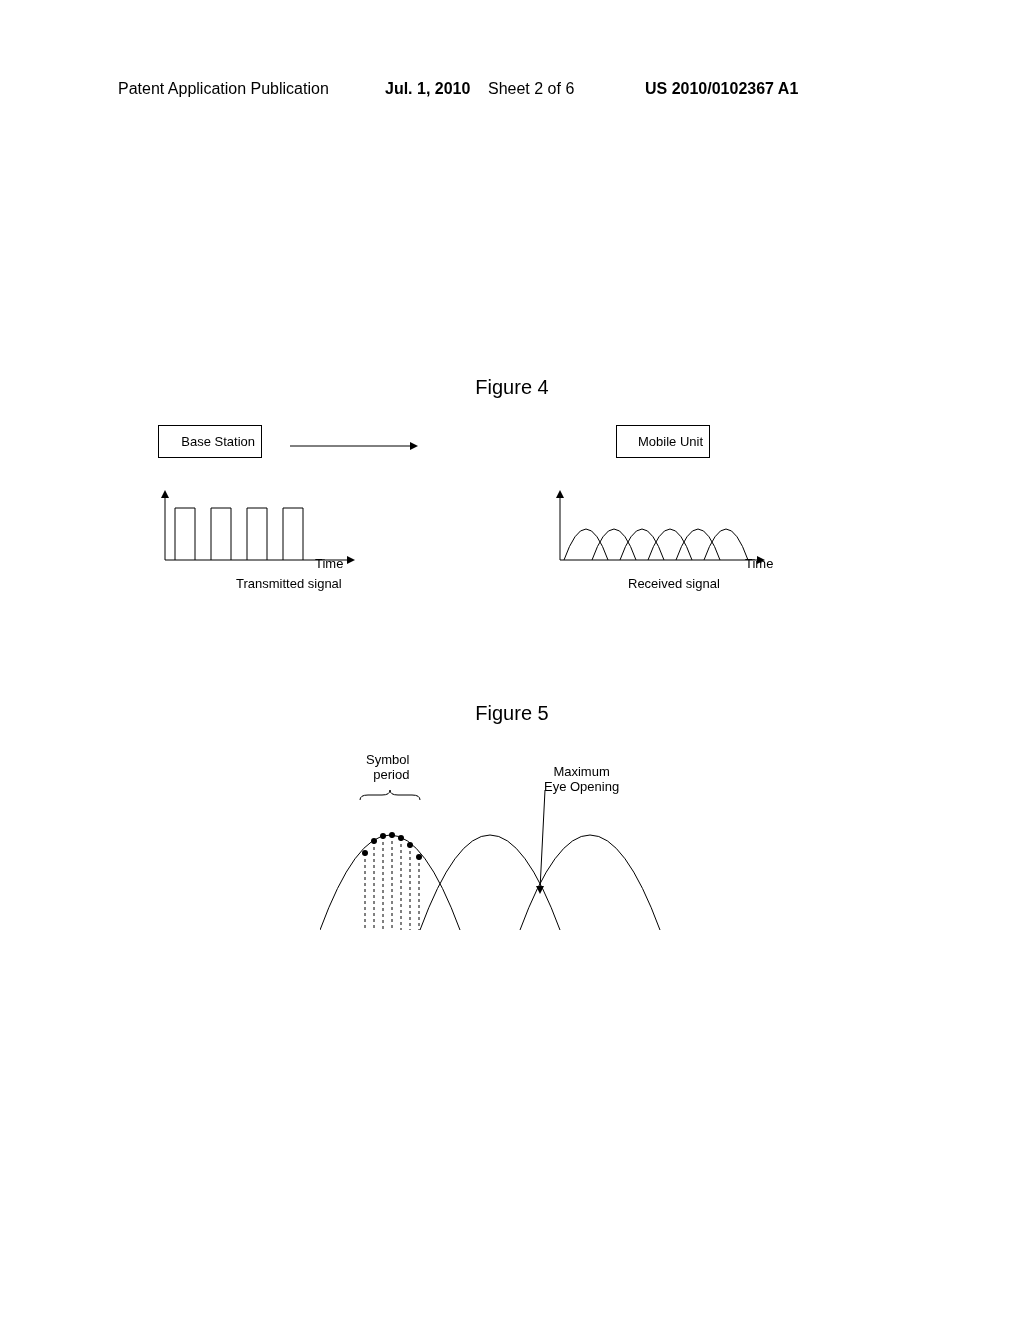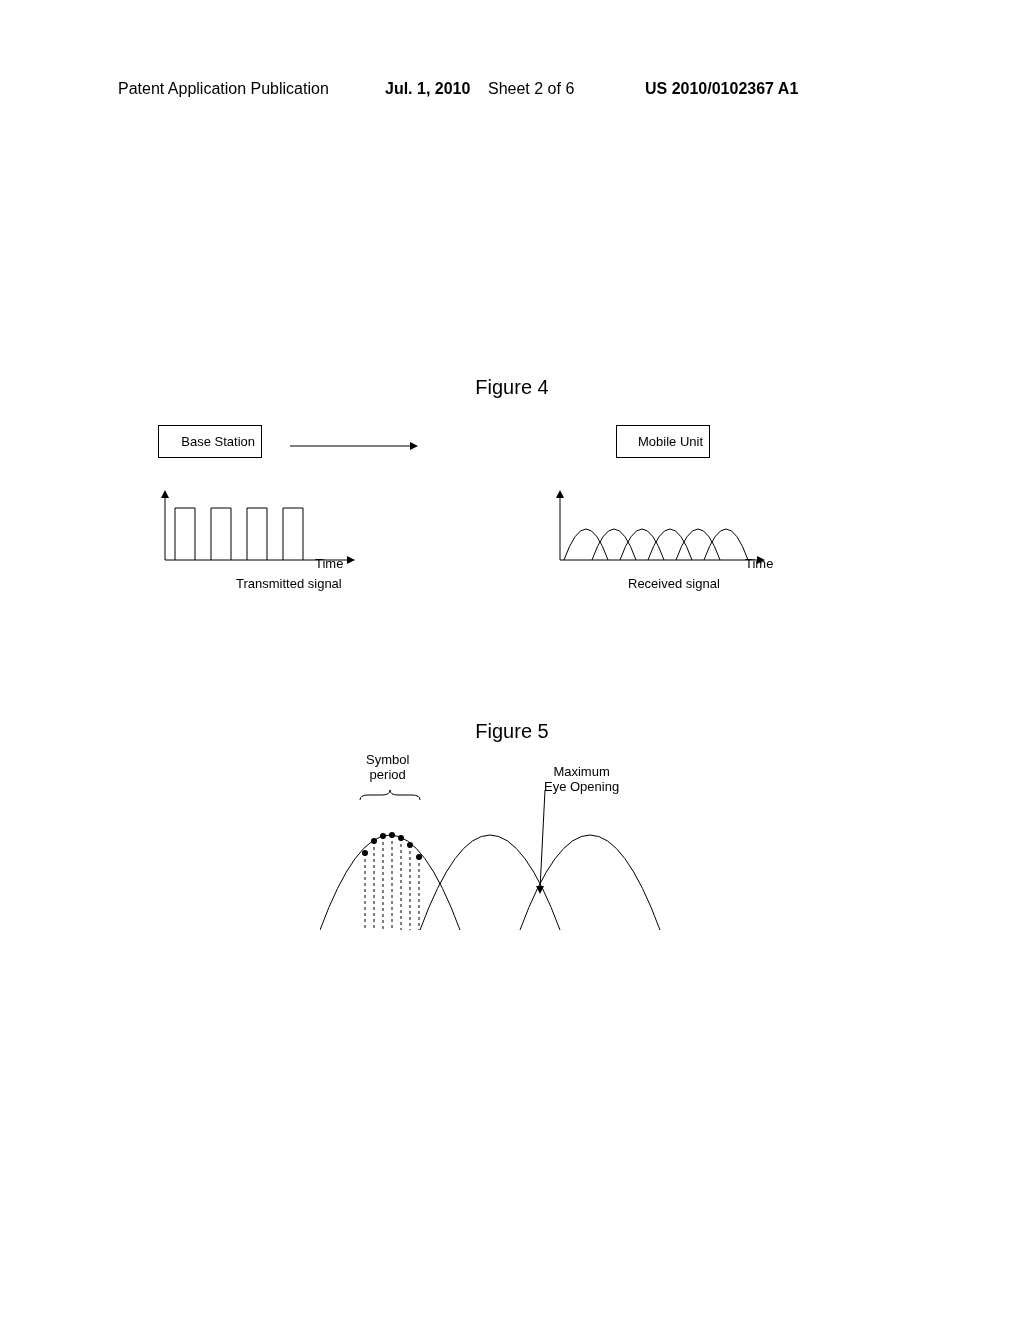--- a/index.html
+++ b/index.html
@@ -41,21 +41,20 @@
     font-size: 20px;
     position: absolute;
     width: 100%;
     text-align: center;
   }
   .figure4-title {
     top: 376px;
   }
   .figure5-title {
     top: 702px;
-    margin-top: 18px;
   }
   .box {
     border: 1px solid #000;
     font-size: 13px;
     text-align: right;
     padding: 8px 6px;
     position: absolute;
     background: white;
   }
   .base-station-box {
@@ -128,21 +127,21 @@
   <path d="M 98 70 Q 120 8 142 70" fill="none" stroke="black" stroke-width="1"></path>
   <path d="M 126 70 Q 148 8 170 70" fill="none" stroke="black" stroke-width="1"></path>
   <path d="M 154 70 Q 176 8 198 70" fill="none" stroke="black" stroke-width="1"></path>
 </svg>
 
 <div class="label" style="top:556px; left:745px;">Time</div>
 <div class="label" style="top:576px; left:628px;">Received signal</div>
 
 <div class="figure-title figure5-title">Figure 5</div>
 
-<div class="label" style="top:752px; left:366px; text-align:center; white-space:pre-line;">Symbol
+<div class="label" style="top:752px; left:366px; text-align:right; white-space:pre-line;">Symbol
 period</div>
 <div class="label" style="top:764px; left:544px; text-align:center; white-space:pre-line;">Maximum
 Eye Opening</div>
 
 <svg style="top:790px; left:320px;" width="350" height="150">
 
   <path d="M 40 10 Q 40 5 48 5 L 62 5 Q 70 5 70 0 Q 70 5 78 5 L 92 5 Q 100 5 100 10" fill="none" stroke="black" stroke-width="1"></path>
 
   <path d="M 0 140 Q 70 -50 140 140" fill="none" stroke="black" stroke-width="1"></path>
   <path d="M 100 140 Q 170 -50 240 140" fill="none" stroke="black" stroke-width="1"></path>

